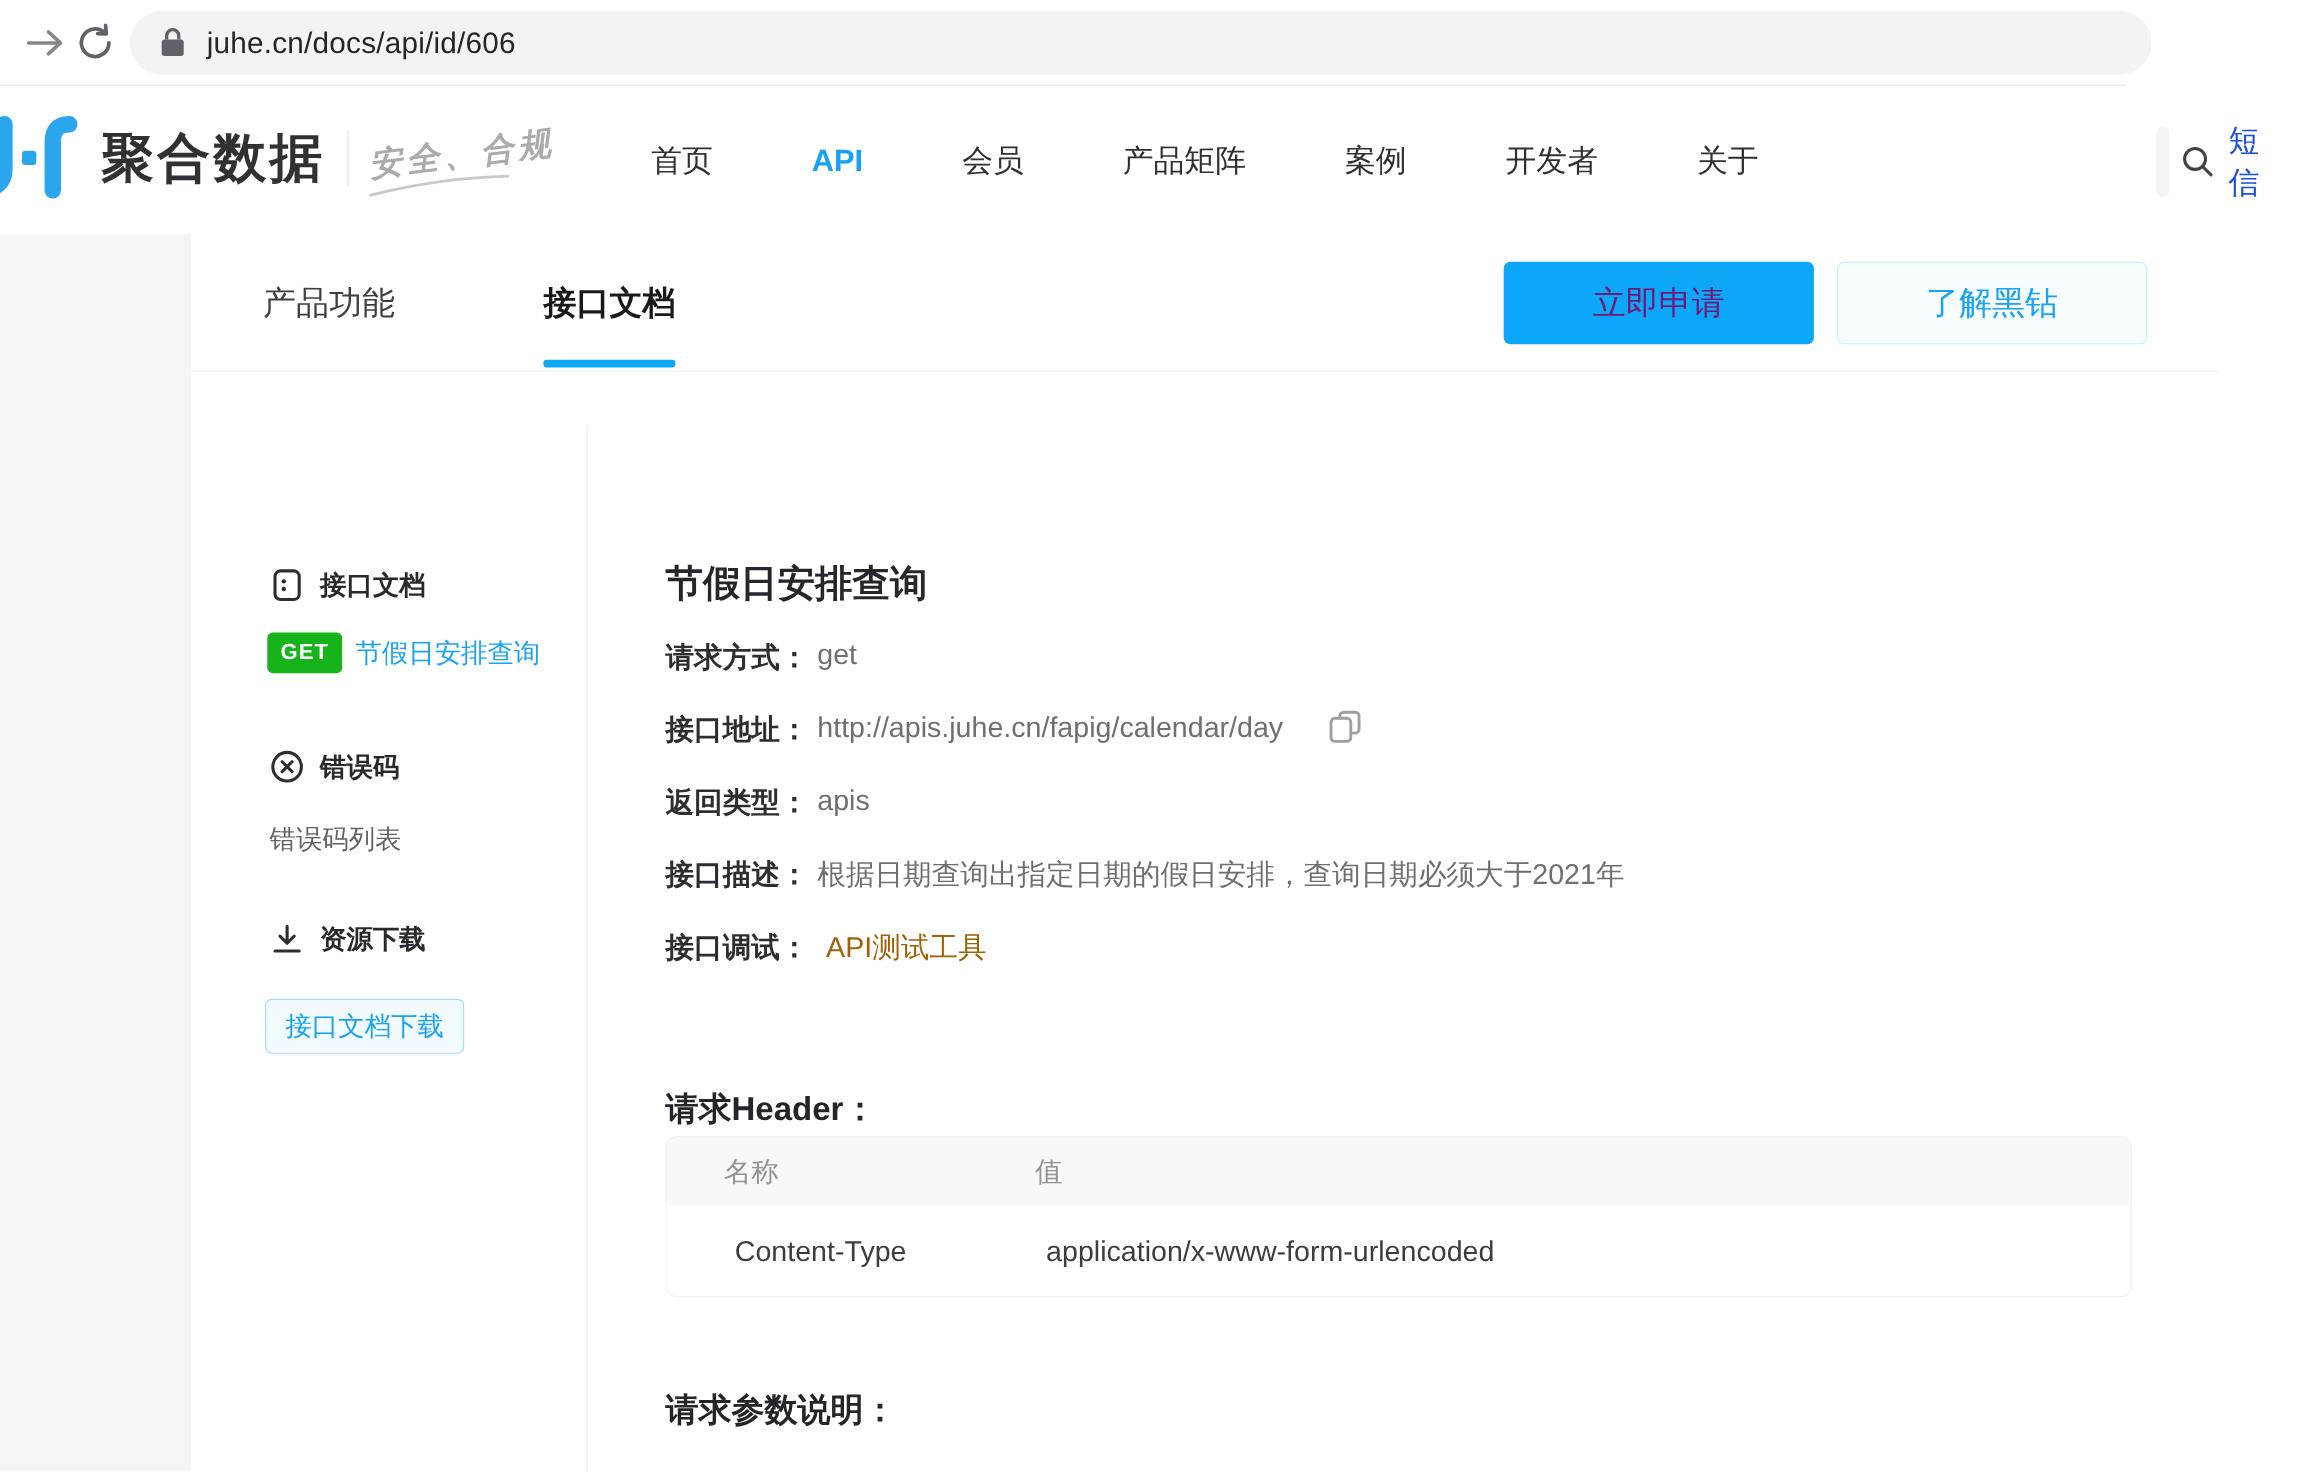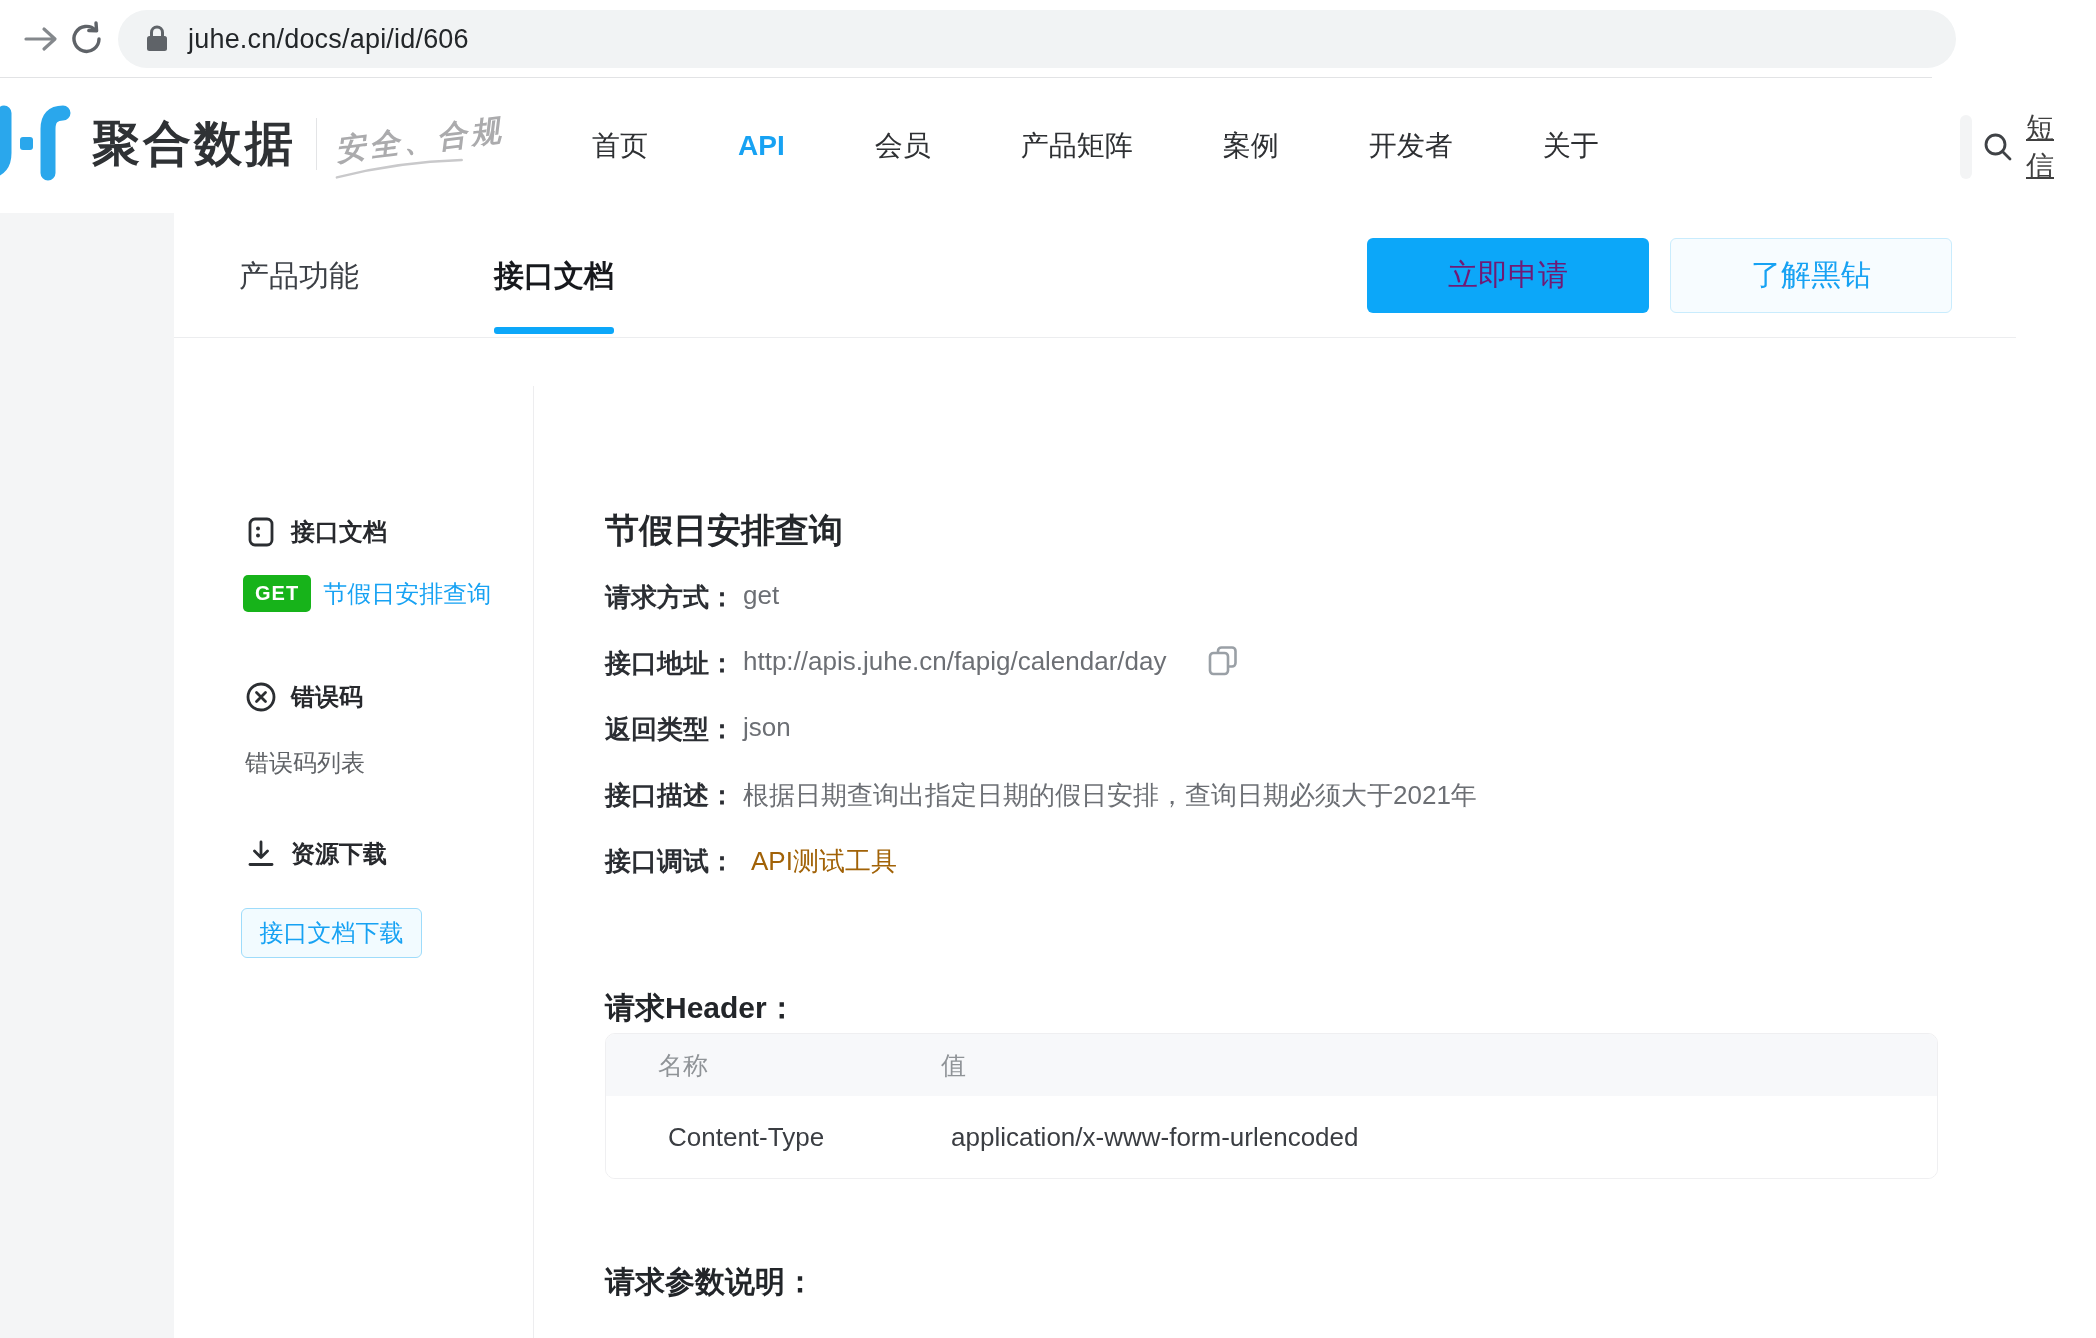--- a/index.html
+++ b/index.html
@@ -25,21 +25,21 @@
   .logo-divider { width:1px; height:52px; background:#e3e4e6; margin:0 18px 0 20px; }
   .tagline-wrap { position:relative; transform:rotate(-7deg); top:-4px; }
   .tagline { font-size:30px; font-style:italic; font-weight:700; color:#ababad; letter-spacing:4px; }
   .tagline-swoosh { position:absolute; left:-4px; bottom:-10px; width:130px; height:14px; }
   .main-nav { position:absolute; left:592px; top:0; height:134px; display:flex; align-items:center; gap:90px; }
   .main-nav a { font-size:28px; color:#2e3033; text-decoration:none; white-space:nowrap; }
   .main-nav a.active { color:#17a2f3; font-weight:700; }
   .search-pill { position:absolute; left:1960px; right:-40px; top:36px; height:64px;
     border-radius:10px; background:#f3f4f5; display:flex; align-items:center; }
   .search-pill svg { width:32px; height:32px; margin-left:22px; flex:0 0 auto; }
-  .search-ph { margin-left:12px; font-size:28px; color:#404040;text-decoration:underline; }
+  .search-ph { margin-left:12px; font-size:28px; color:#1d4ed8; }
 
   
   .page { position:absolute; left:0; top:213px; width:100%; height:1125px; background:#f4f5f6; }
   .right-panel { position:absolute; left:2056px; top:0; width:60px; height:1020px;
     background:#fff; border-radius:12px; }
   .card { position:absolute; left:174px; top:0; width:1842px; height:1125px; background:#fff; }
 
   
   .tab-row { position:relative; height:125px; border-bottom:1px solid #ecedef; }
   .tab { position:absolute; top:0; height:125px; line-height:125px; font-size:30px; color:#3c4046; cursor:pointer; }
@@ -206,21 +206,21 @@
             <div class="meta-row">
               <span class="meta-label">接口地址：</span>
               <span class="meta-value">http://apis.juhe.cn/fapig/calendar/day</span>
               <svg class="copy-ico" viewBox="0 0 36 36">
                 <rect x="5" y="10" width="18" height="21" rx="3.5" fill="#fff" stroke="#9aa0a6" stroke-width="2.6"></rect>
                 <path d="M13 10 V8 A3.5 3.5 0 0 1 16.5 4.5 H27 A3.5 3.5 0 0 1 30.5 8 V20 A3.5 3.5 0 0 1 27 23.5 H23" fill="none" stroke="#9aa0a6" stroke-width="2.6"></path>
               </svg>
             </div>
             <div class="meta-row">
               <span class="meta-label">返回类型：</span>
-              <span class="meta-value">json</span>
+              <span class="meta-value">apis</span>
             </div>
             <div class="meta-row">
               <span class="meta-label">接口描述：</span>
               <span class="meta-value">根据日期查询出指定日期的假日安排，查询日期必须大于2021年</span>
             </div>
             <div class="meta-row">
               <span class="meta-label">接口调试：</span>
               <span class="meta-value link">API测试工具</span>
             </div>
           </div>

